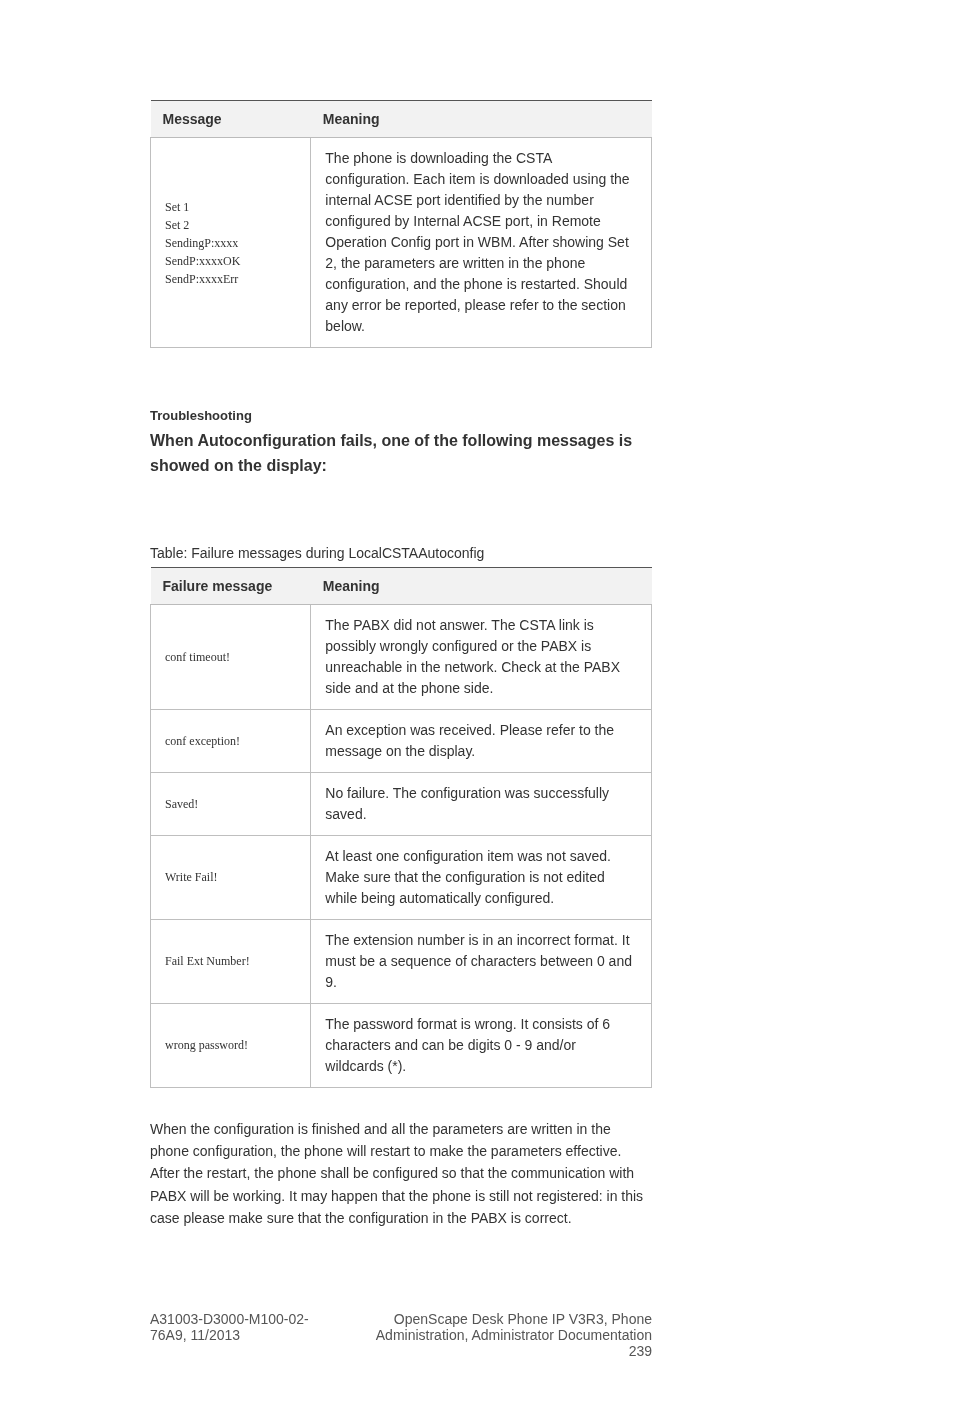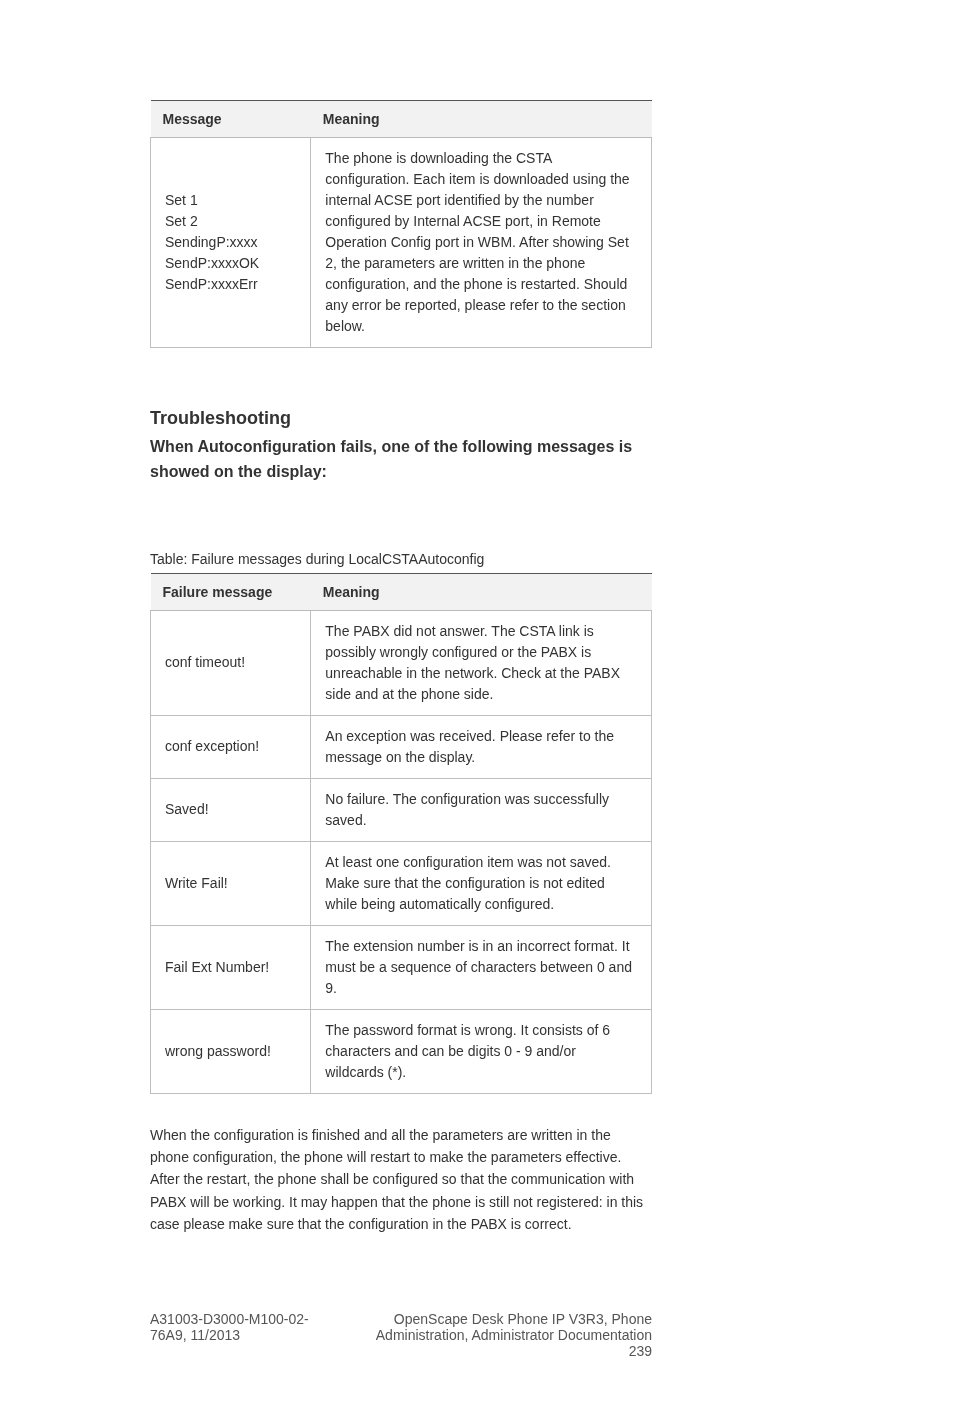--- a/index.html
+++ b/index.html
@@ -42,26 +42,26 @@
       width: 68%;
     }
     .table td {
       border: 1px solid #bfbfbf;
       padding: 10px 14px;
       font-size: 14px;
       vertical-align: top;
       line-height: 1.5;
     }
     .table td.msg {
-      font-family: Liberation Sans, sans-serif;
-      font-size: 14px;
+      font-family: Liberation Serif, serif;
+      font-size: 12px;
       vertical-align: middle;
     }
     .section-heading {
-      font-size: 18px;
+      font-size: 13px;
       font-weight: bold;
       margin-bottom: 6px;
     }
     .section-desc {
       font-size: 16px;
       margin-bottom: 14px;
       line-height: 1.55;
       font-weight: bold;
     }
     .spacer-1 {

